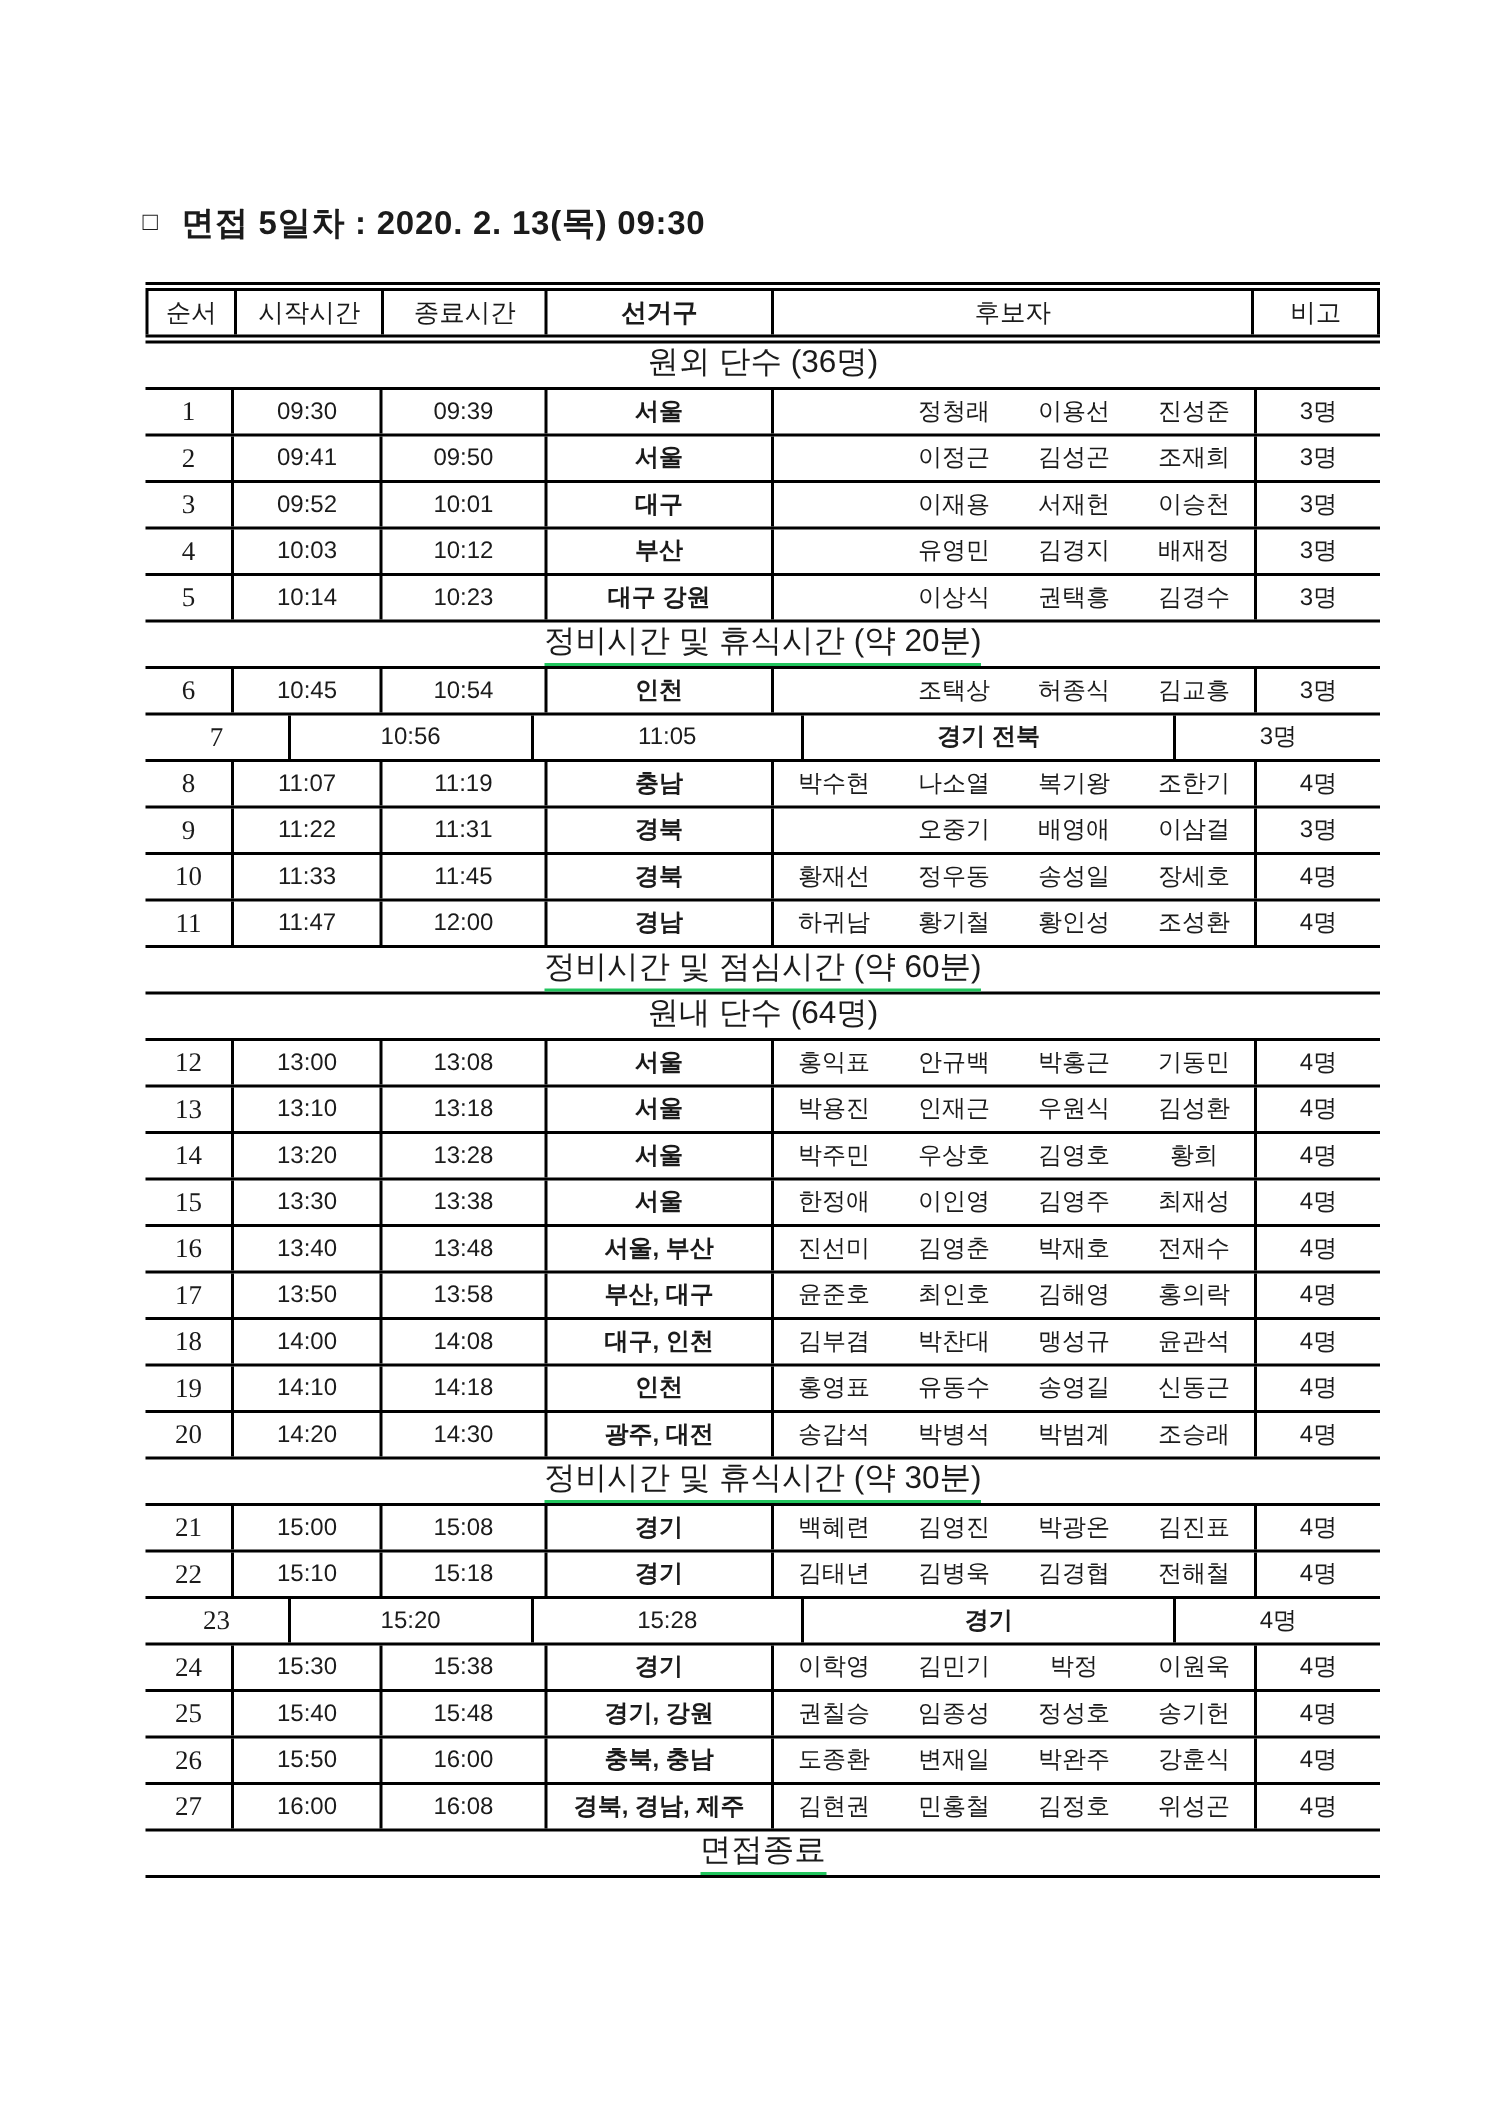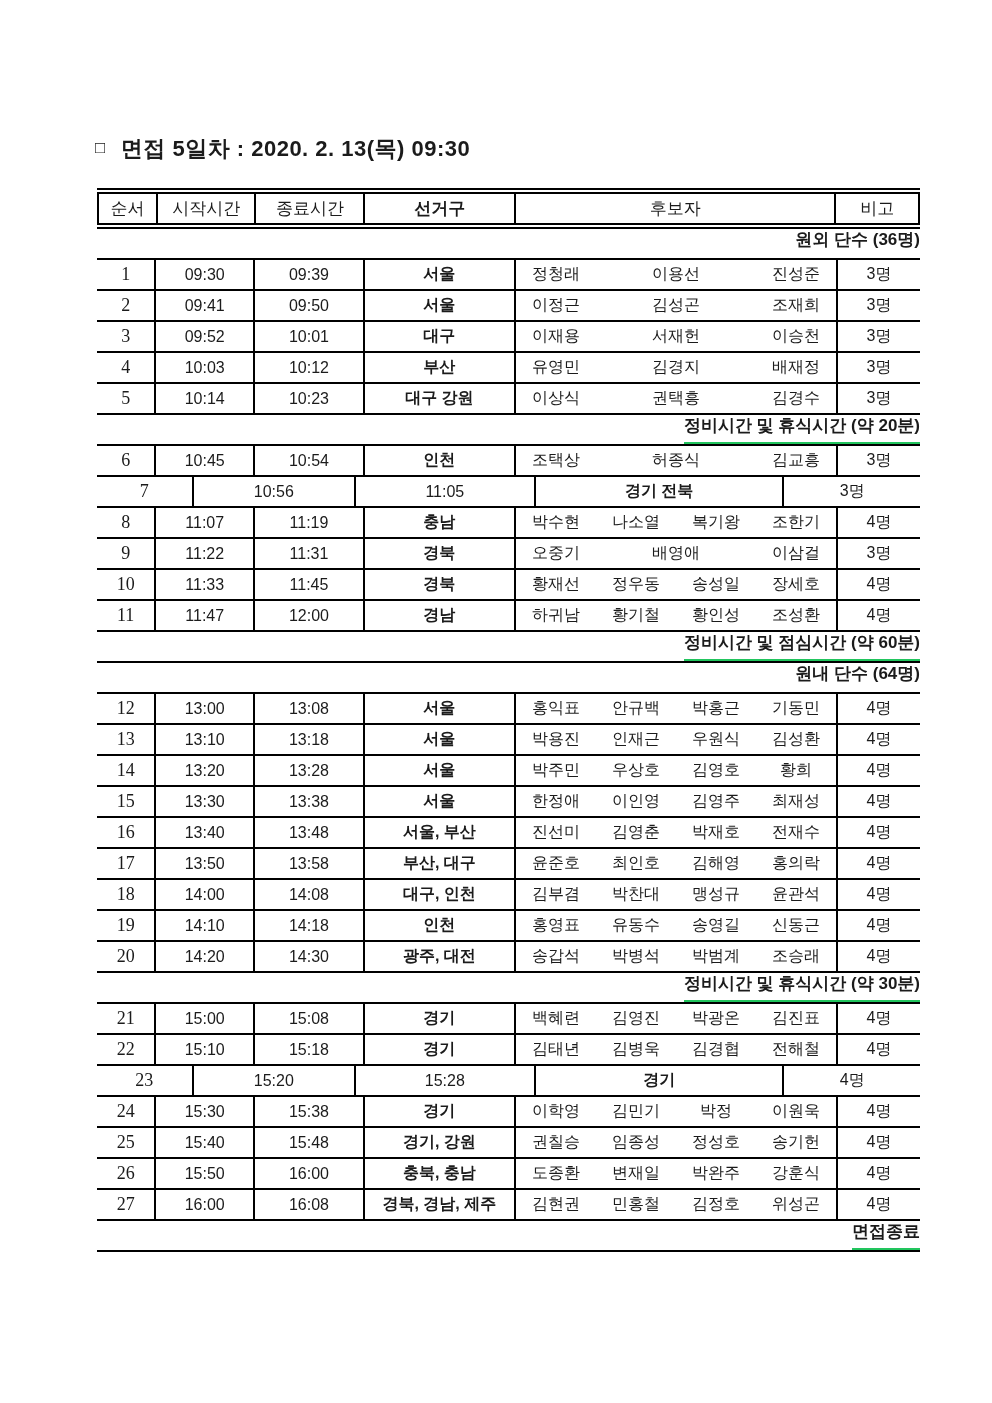--- a/index.html
+++ b/index.html
@@ -60,36 +60,36 @@
     justify-content: center;
     border-right: 2px solid #000;
     box-sizing: border-box;
     white-space: nowrap;
     overflow: hidden;
   }
   .c-no    { flex: 58 0 0; }
   .c-start { flex: 98 0 0; }
   .c-end   { flex: 109 0 0; }
   .c-dist  { flex: 151 0 0; font-weight: bold; }
-  .c-cand  { flex: 324 0 0; justify-content: space-between; }
+  .c-cand  { flex: 324 0 0; justify-content: flex-end; }
   .c-note  { flex: 83 0 0; border-right: none; }
   .data-row .c-no {
     font-family: "Liberation Serif", serif;
     font-size: 18px;
   }
   .cand {
     flex: 0 0 25%;
     text-align: center;
     overflow: hidden;
     white-space: nowrap;
   }
   .section-row {
-    justify-content: flex-end;
-    font-weight: bold;
-    font-size: 17px;
+    justify-content: center;
+    font-weight: normal;
+    font-size: 21px;
   }
   .section-label { line-height: 1; padding-top: 2px; }
   .section-label.u {
     border-bottom: 2px solid #22c55e;
     padding-bottom: 2px;
   }
 </style>
 </head>
 <body>
 

